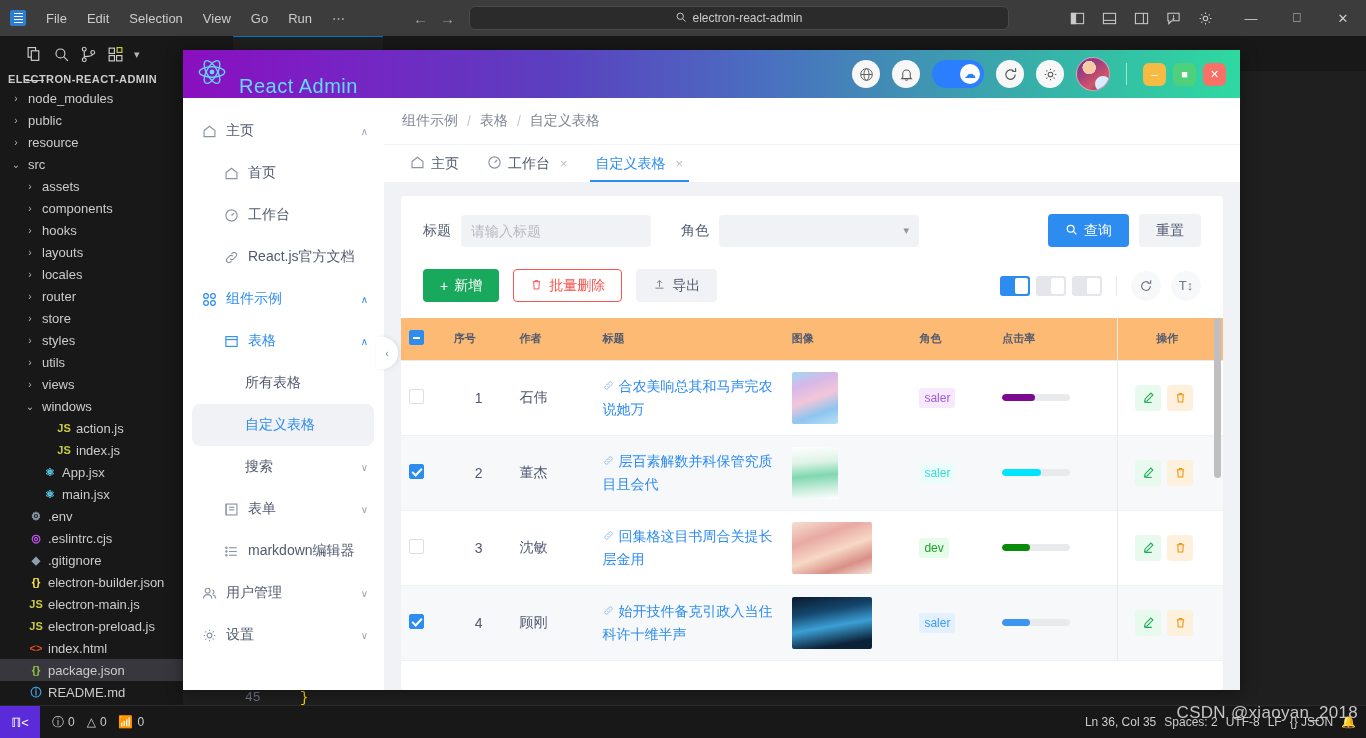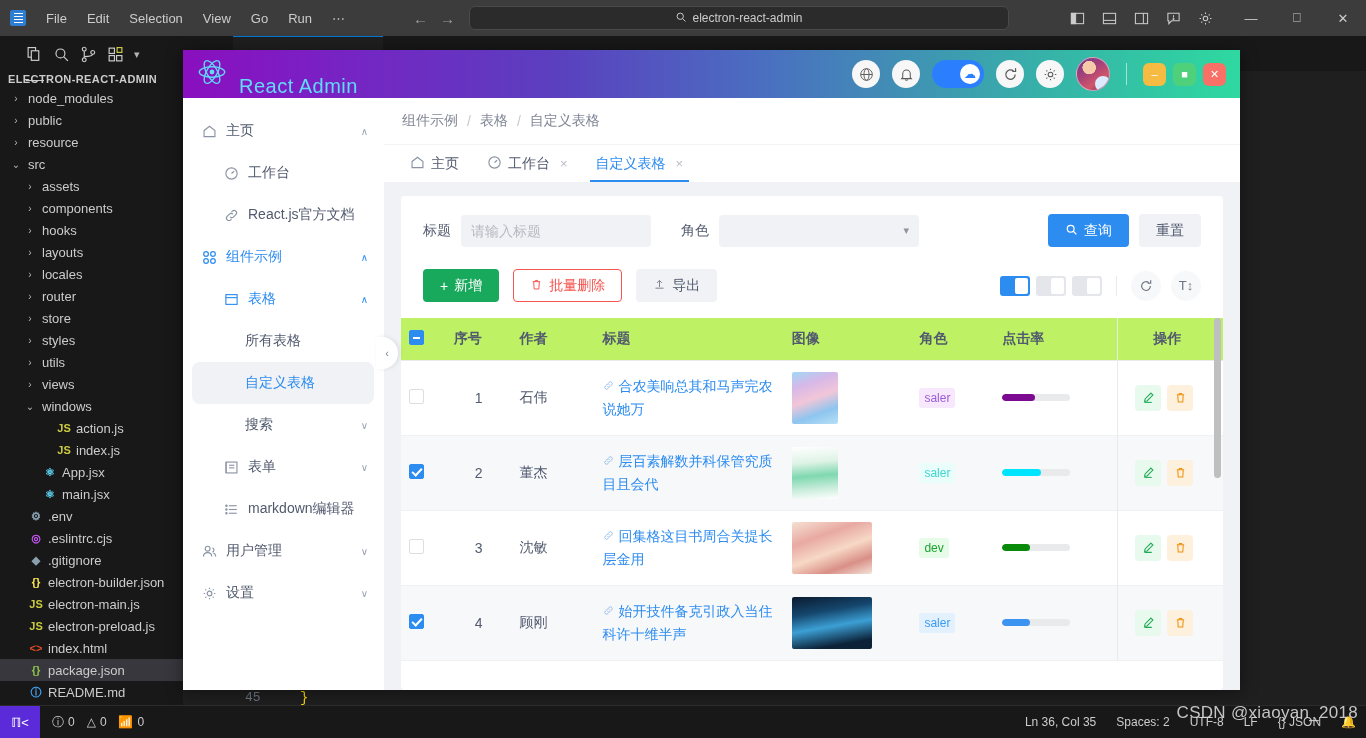--- a/index.html
+++ b/index.html
@@ -97,21 +97,21 @@
     background: #181818; display: flex; align-items: center; color: #cccccc; font-size: 12px;
     border-top: 1px solid #2b2b2b;
   }
   .status-remote {
     width: 40px; height: 33px; background: #5b2bd9; display: flex; align-items: center;
     justify-content: center; color: #fff; font-size: 13px;
   }
   .status-left { display: flex; align-items: center; gap: 12px; padding-left: 12px; }
   .status-item { display: flex; align-items: center; gap: 4px; }
   .status-right {
-    position: absolute; right: 10px; display: flex; align-items: flex-end; gap: 20px;
+    position: absolute; right: 10px; display: flex; align-items: flex-end; gap: 8px;
   }
   .watermark {
     position: absolute; right: 8px; top: 703px; color: #dcdcdc; font-size: 17px;
     opacity: .88; letter-spacing: .3px;
   }
 
   
   .admin-win {
     position: absolute; left: 183px; top: 50px; width: 1057px; height: 640px;
     background: #f0f2f5; overflow: hidden;
@@ -241,21 +241,21 @@
   .vdiv { width: 1px; height: 20px; background: #e8eaec; margin: 0 4px; }
   .rnd-btn {
     width: 30px; height: 30px; border-radius: 50%; background: #f7f8fa;
     display: flex; align-items: center; justify-content: center; color: #6d7482; font-size: 14px;
   }
 
   
   .tbl-wrap { margin-top: 16px; position: relative; }
   table { width: 100%; border-collapse: collapse; table-layout: fixed; }
   thead th {
-    background: #bef264; height: 42px; font-size: 14px; color: #515a6e; font-weight: bold;
+    background: #fdba74; height: 42px; font-size: 11px; color: #515a6e; font-weight: bold;
     text-align: left; padding: 0 8px; border-bottom: 1px solid #e8eaec; white-space: nowrap;
   }
   tbody td {
     padding: 8px; font-size: 14px; color: #515a6e; border-bottom: 1px solid #f0f1f3;
     vertical-align: middle;
   }
   tbody tr.striped td { background: #f7f8fa; }
   .cb {
     width: 15px; height: 15px; border-radius: 2px; border: 1px solid #dcdee2; background: #fff;
     display: inline-block;
@@ -606,20 +606,28 @@
 
       <div class="admin-menu" id="admin-menu">
           <div class="menu-item">
             <span class="menu-ico" style="color: rgb(138, 147, 163);">
               <svg width="15" height="15" viewBox="0 0 16 16" fill="none" stroke="currentColor" stroke-width="1.2">
                 <path d="M2.2 7L8 2.4 13.8 7v6.4H2.2z"></path>
               </svg>
             </span>
             <span>主页</span>
             <span class="chev">∧</span>
+          </div>
+          <div class="menu-item level2">
+            <span class="menu-ico" style="color: rgb(138, 147, 163);">
+              <svg width="15" height="15" viewBox="0 0 16 16" fill="none" stroke="currentColor" stroke-width="1.2">
+                <path d="M2.2 7L8 2.4 13.8 7v6.4H2.2z"></path>
+              </svg>
+            </span>
+            <span>首页</span>
           </div>
           <div class="menu-item level2">
             <span class="menu-ico" style="color: rgb(138, 147, 163);">
               <svg width="15" height="15" viewBox="0 0 16 16" fill="none" stroke="currentColor" stroke-width="1.2">
                 <circle cx="8" cy="8" r="6"></circle>
                 <path d="M8 8l2.8-2.4"></path>
               </svg>
             </span>
             <span>工作台</span>
           </div>

